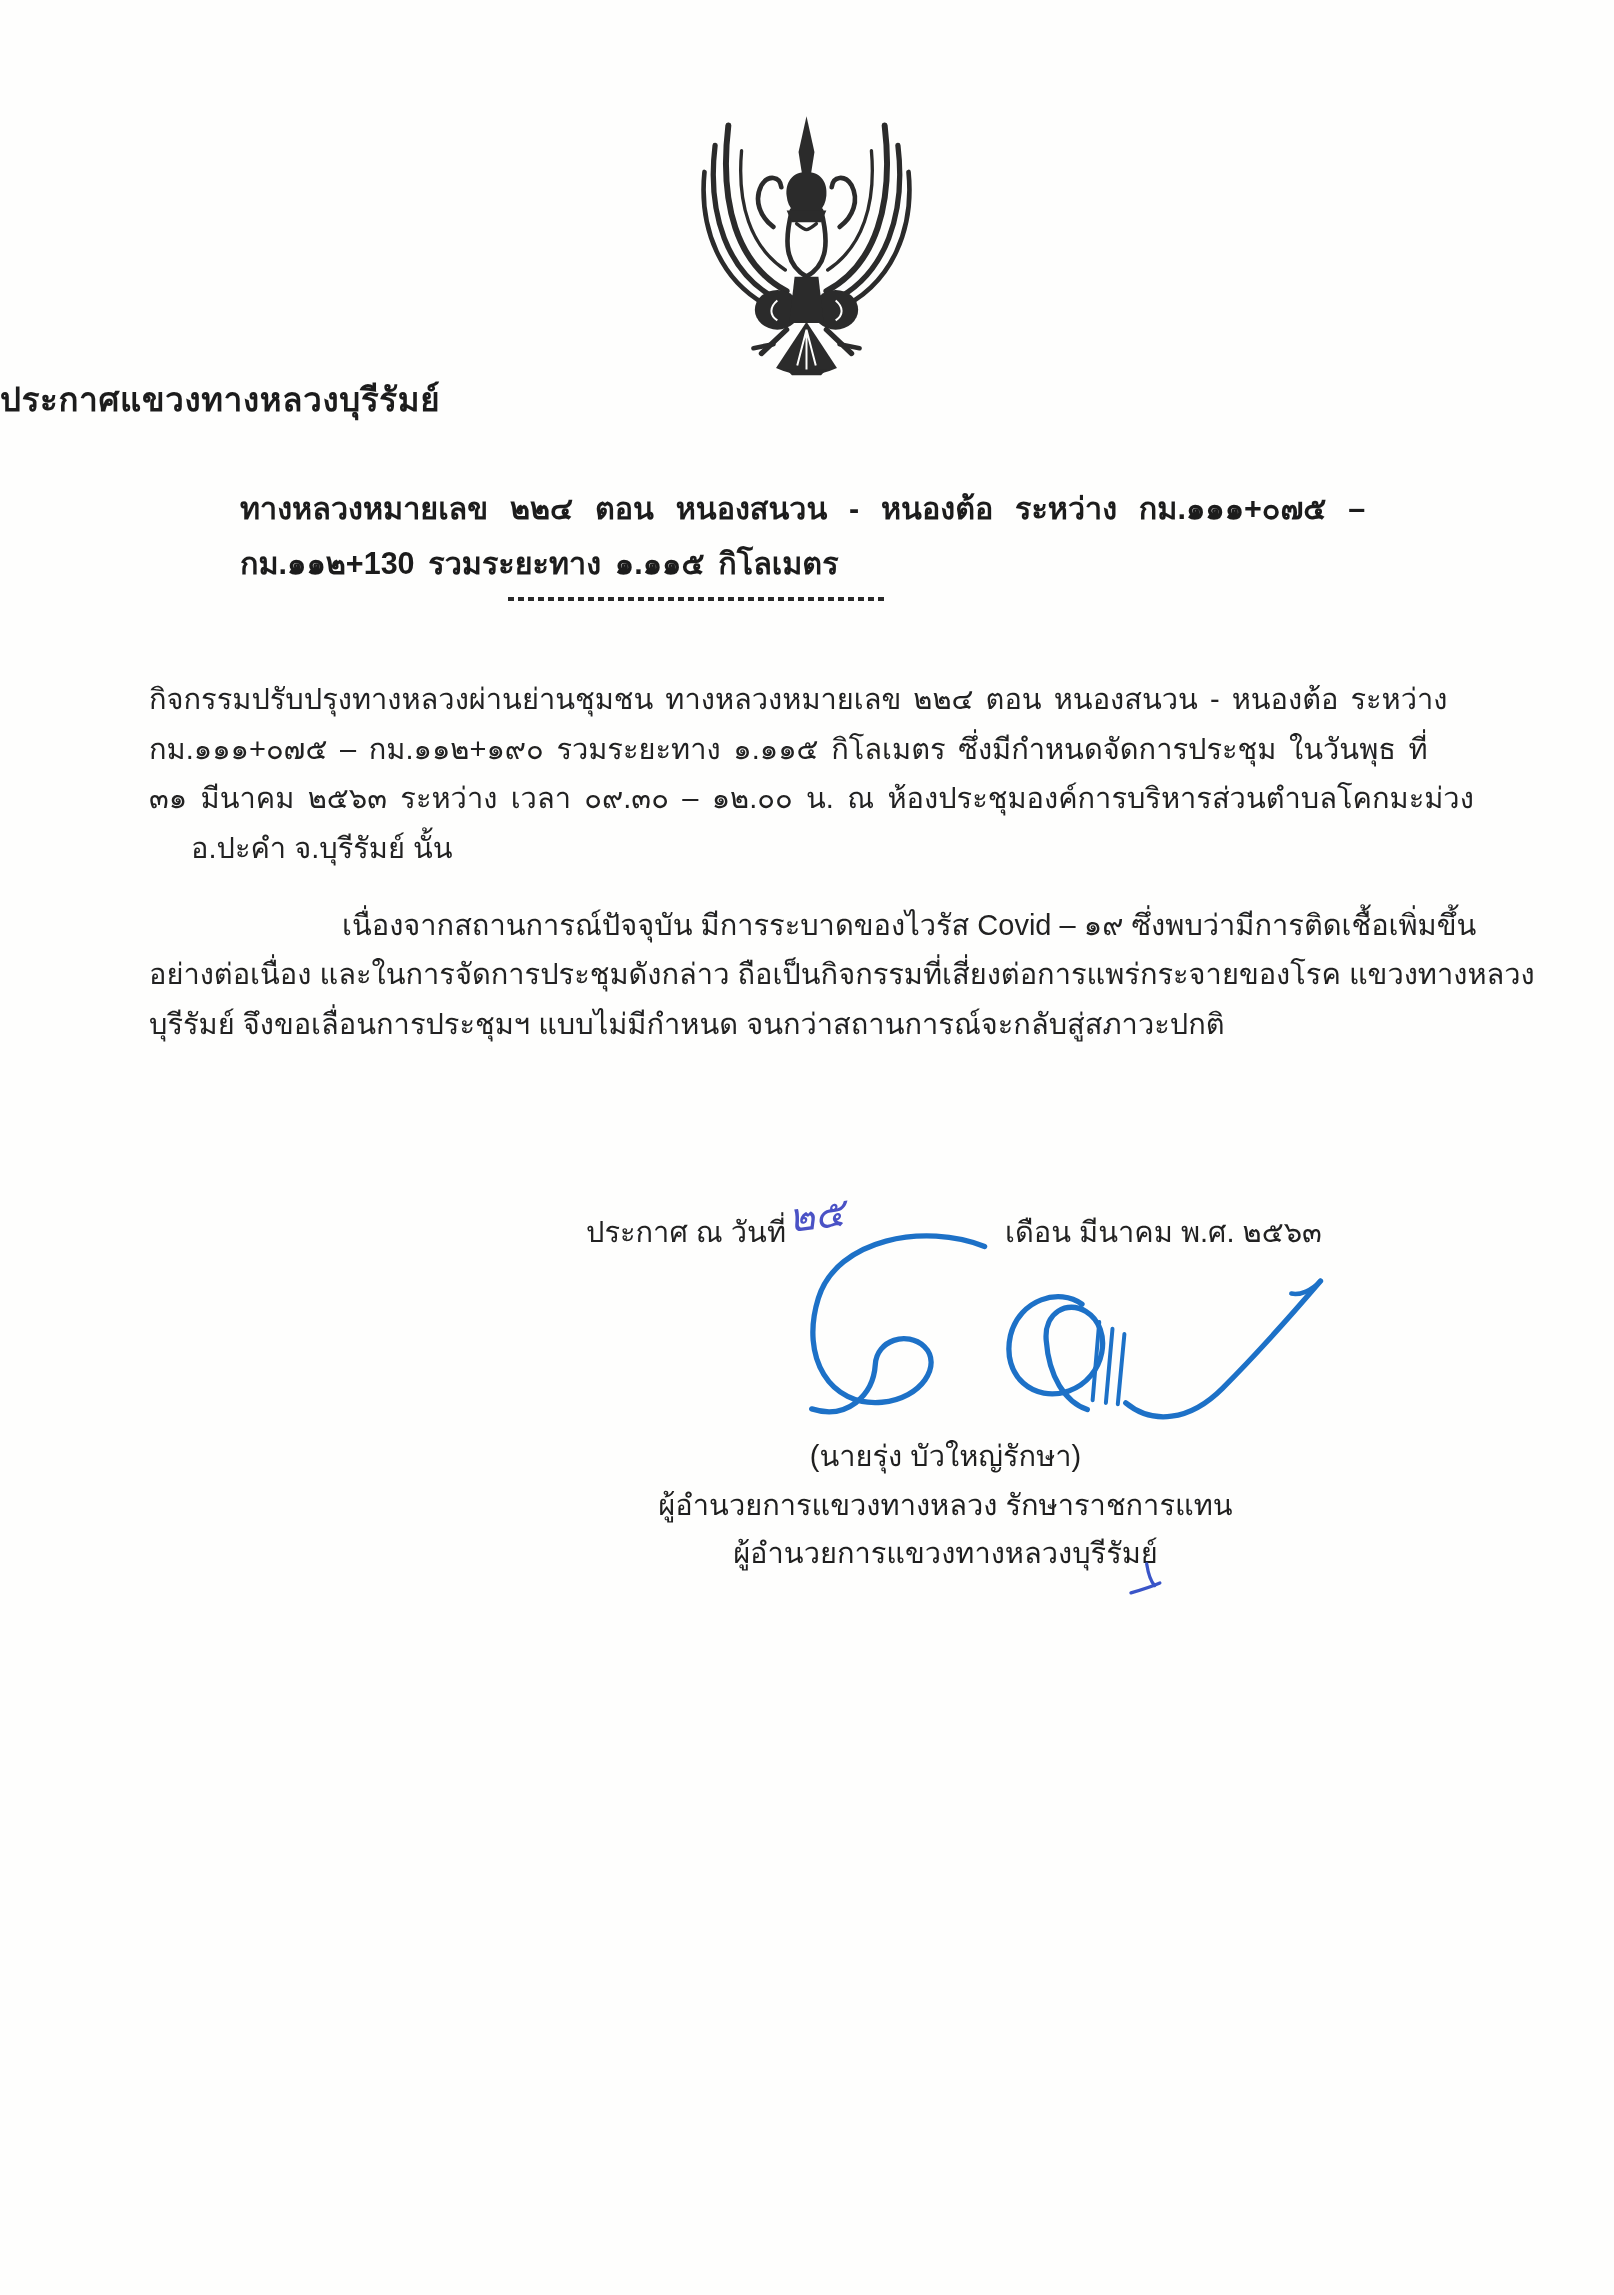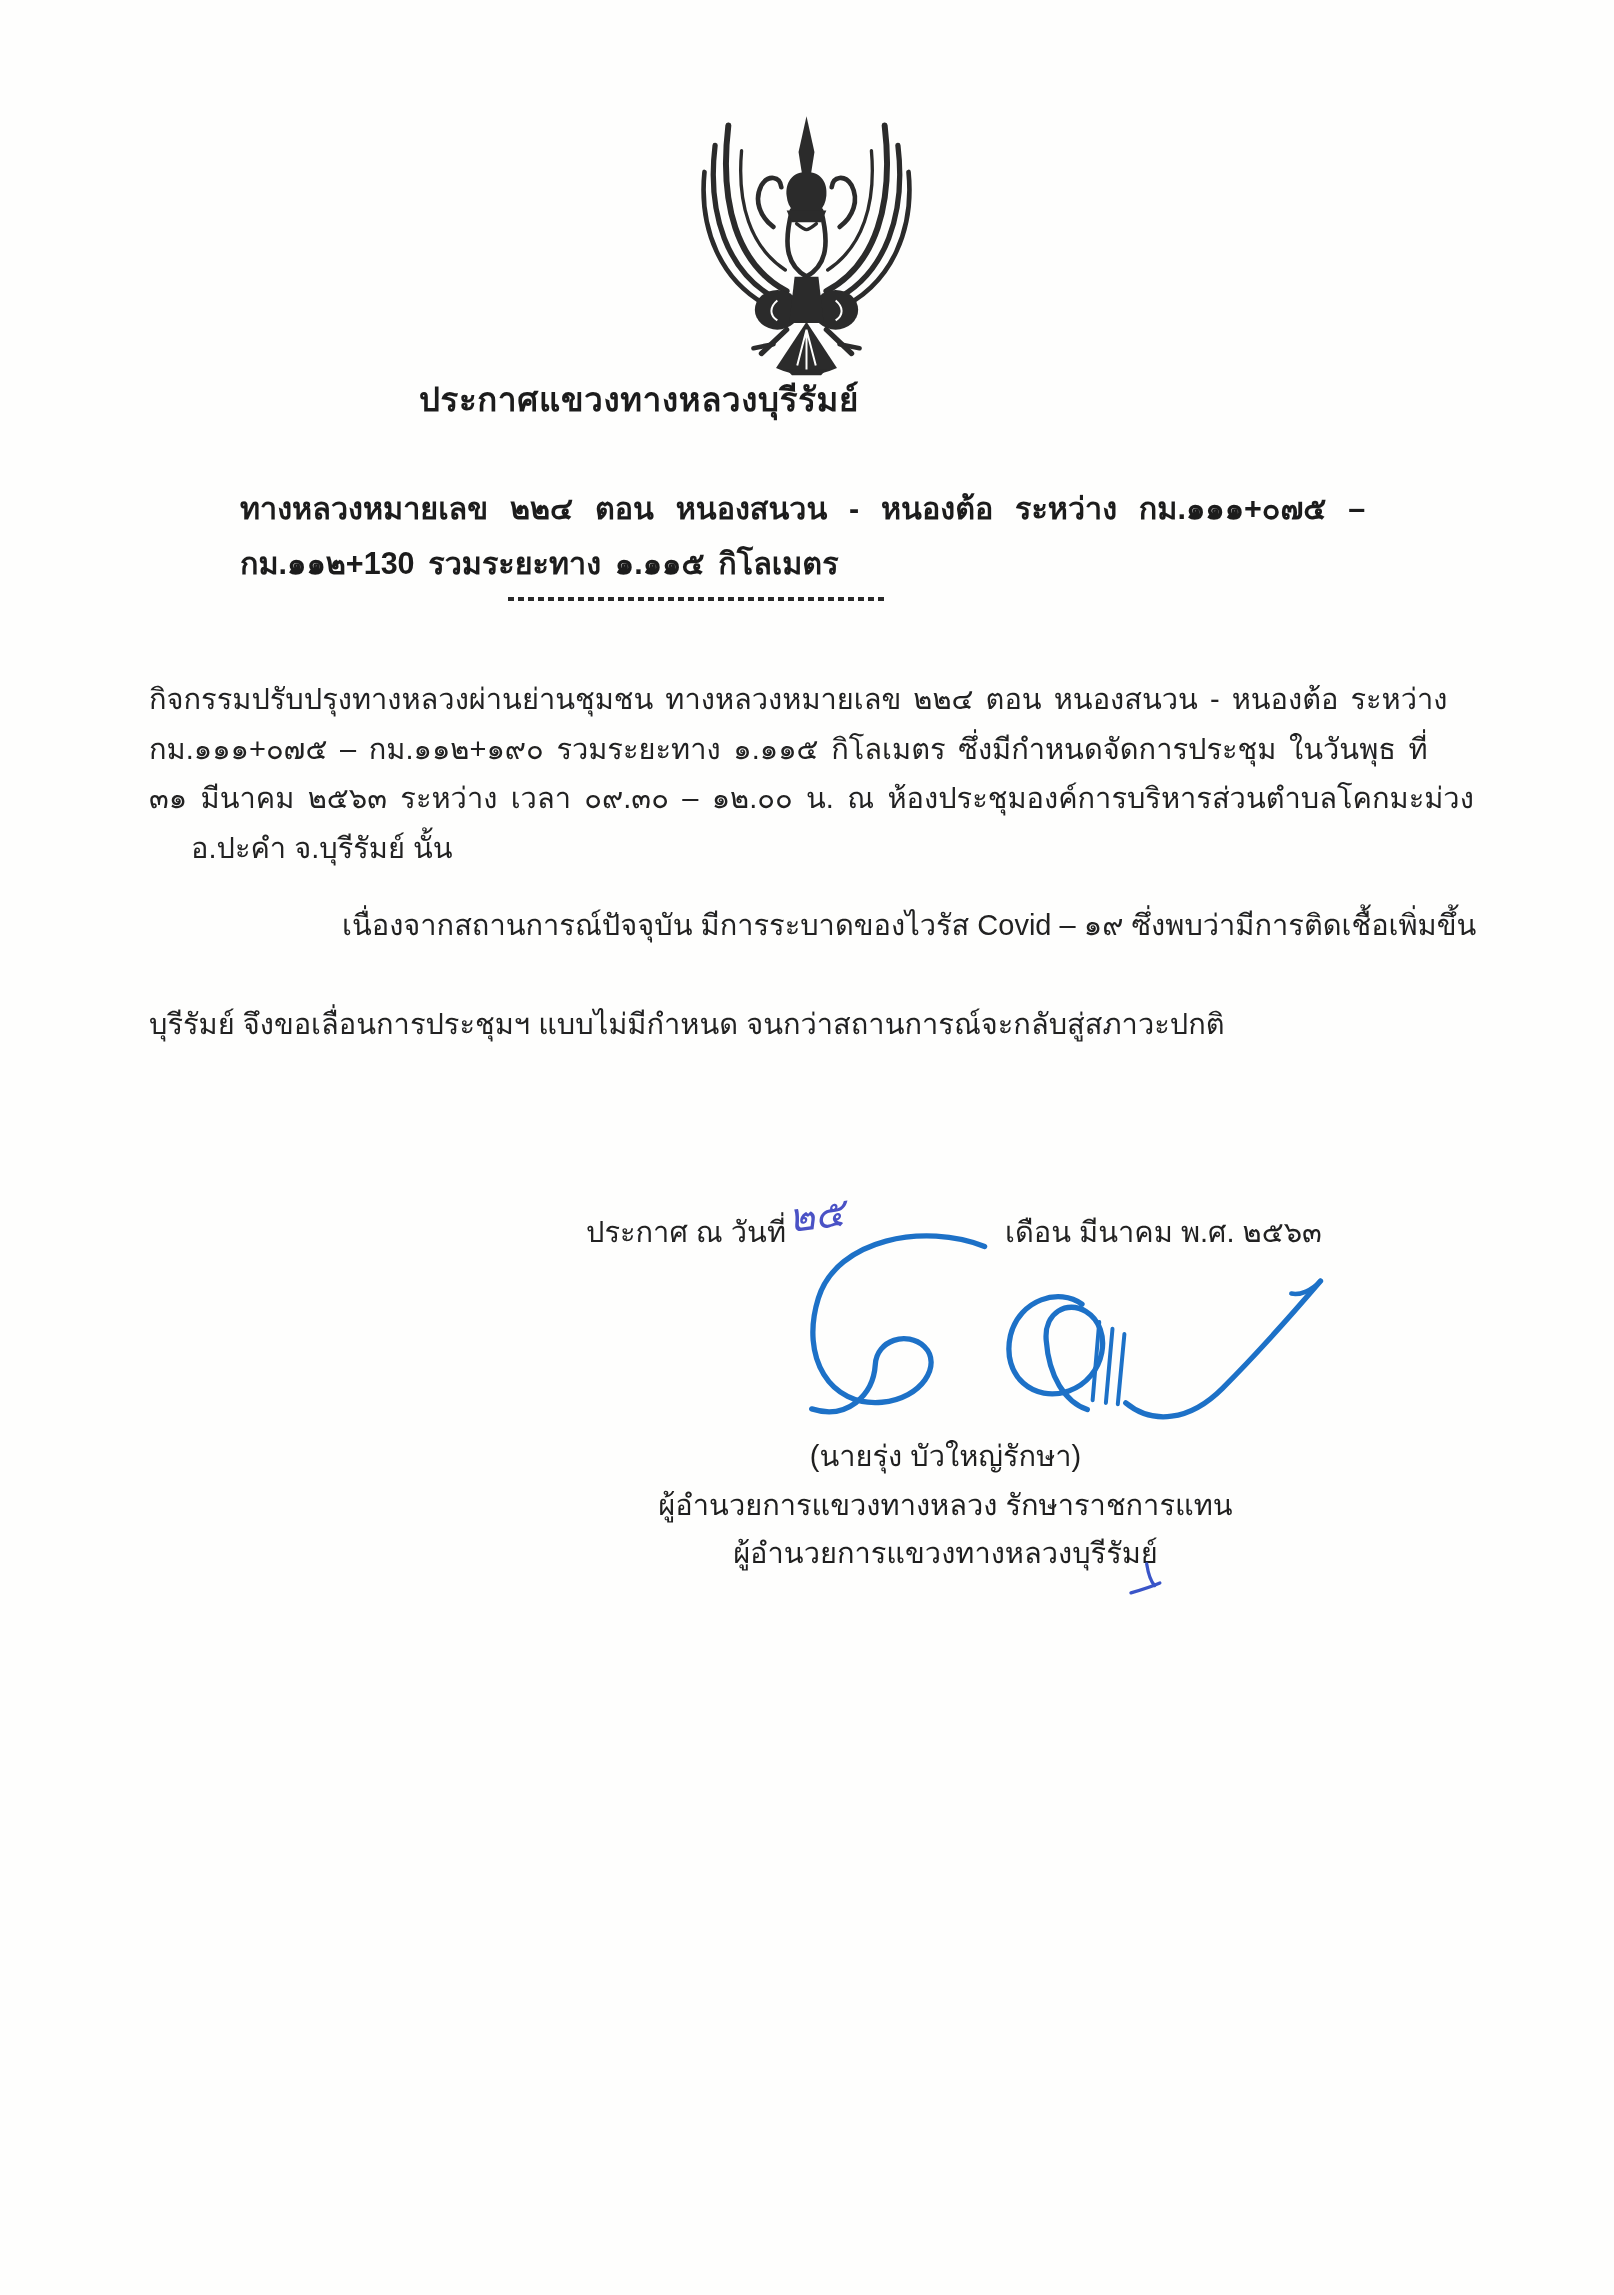--- a/index.html
+++ b/index.html
@@ -9,21 +9,20 @@
     height:2295px;
     margin:0 auto;
     background:#fefefdff;
     font-family:"Liberation Sans", sans-serif;
     color:#222;
     overflow:hidden;
   }
   .abs{position:absolute;}
   .title{
     left:0; top:373px; width:1278px;
-    text-align:center;
     font-size:33px; font-weight:bold; color:#1c1c1c;
     letter-spacing:0.7px;
   }
   .subject-line{font-size:30.5px; font-weight:bold; color:#1c1c1c; white-space:nowrap;}
   .subj1{left:129px; top:430px;}
   .subj2{left:240px; top:484px; word-spacing:13.3px;}
   .subj3{left:240px; top:539px; word-spacing:5.3px;}
   .divider{
     left:508px; top:597px; width:380px; height:4px;
     background:repeating-linear-gradient(90deg,#2a2a2a 0 6px,transparent 6px 10px);
@@ -113,20 +112,21 @@
   <div class="abs subject-line subj3">กม.๑๑๒+130 รวมระยะทาง ๑.๑๑๕ กิโลเมตร</div>
 
   <div class="abs divider"></div>
 
   <div class="abs body-line p1l2">กิจกรรมปรับปรุงทางหลวงผ่านย่านชุมชน ทางหลวงหมายเลข ๒๒๔ ตอน หนองสนวน -  หนองต้อ ระหว่าง</div>
   <div class="abs body-line p1l3">กม.๑๑๑+๐๗๕ –  กม.๑๑๒+๑๙๐ รวมระยะทาง ๑.๑๑๕ กิโลเมตร ซึ่งมีกำหนดจัดการประชุม ในวันพุธ ที่</div>
   <div class="abs body-line p1l4">๓๑  มีนาคม  ๒๕๖๓  ระหว่าง เวลา ๐๙.๓๐ – ๑๒.๐๐ น. ณ ห้องประชุมองค์การบริหารส่วนตำบลโคกมะม่วง</div>
   <div class="abs body-line p1l5">อ.ปะคำ  จ.บุรีรัมย์  นั้น</div>
 
   <div class="abs body-line p2l1">เนื่องจากสถานการณ์ปัจจุบัน มีการระบาดของไวรัส Covid – ๑๙ ซึ่งพบว่ามีการติดเชื้อเพิ่มขึ้น</div>
+  <div class="abs body-line p2l2">อย่างต่อเนื่อง และในการจัดการประชุมดังกล่าว ถือเป็นกิจกรรมที่เสี่ยงต่อการแพร่กระจายของโรค แขวงทางหลวง</div>
   <div class="abs body-line p2l3">บุรีรัมย์ จึงขอเลื่อนการประชุมฯ แบบไม่มีกำหนด จนกว่าสถานการณ์จะกลับสู่สภาวะปกติ</div>
 
   <div class="abs date-row">
     <span>ประกาศ ณ  วันที่</span>
     <span class="date-suffix-gap"></span>
     <span>เดือน   มีนาคม พ.ศ. ๒๕๖๓</span>
   </div>
   <div class="abs hand-day">๒๕</div>
 
   <svg class="abs signature" viewBox="0 0 830 320">

